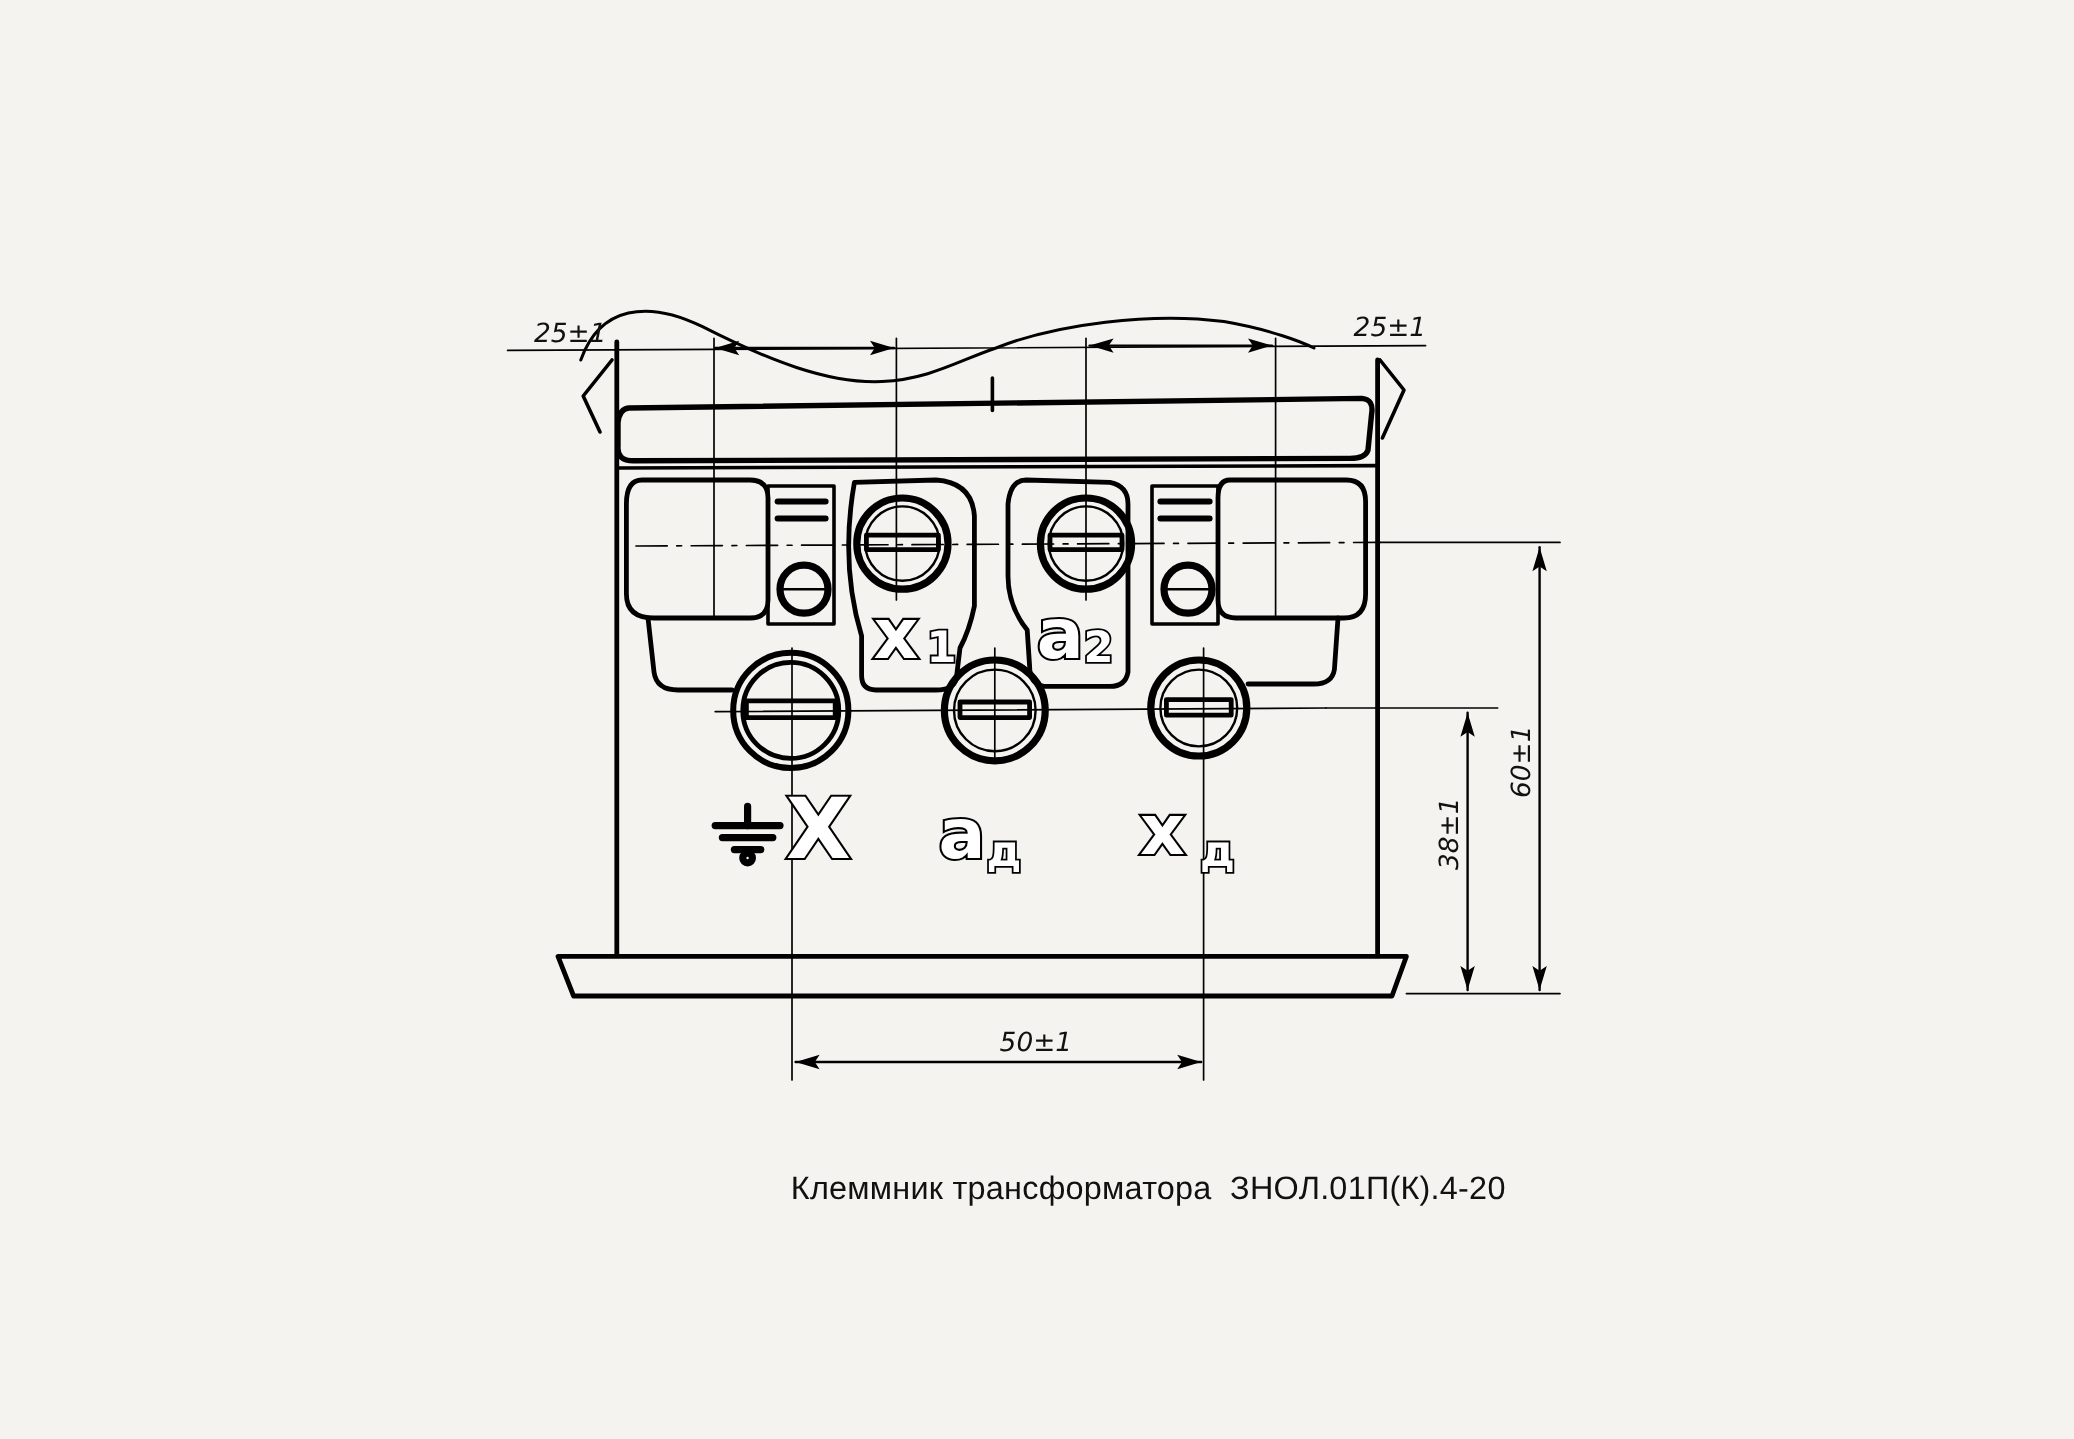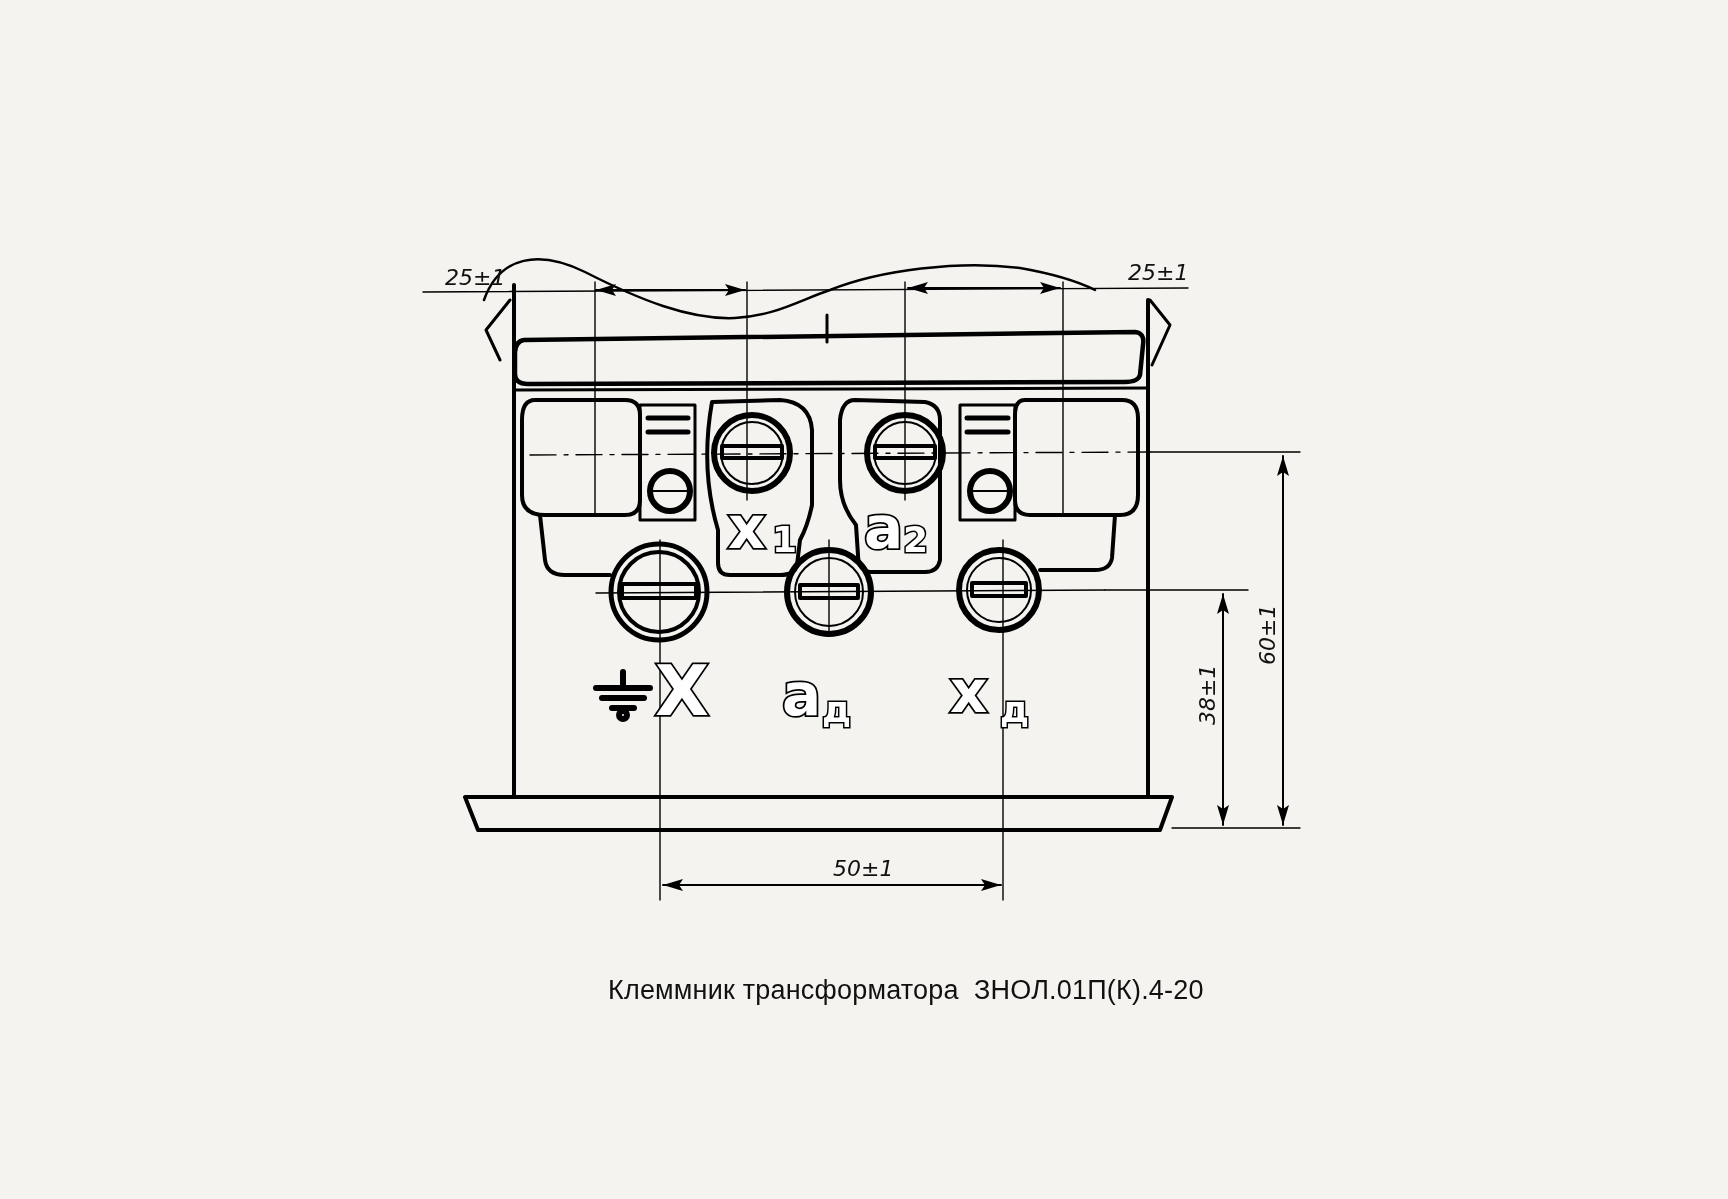--- a/index.html
+++ b/index.html
@@ -1,18 +1,18 @@
 <!DOCTYPE html>
 <html><head>
 <meta charset="utf-8">
 <style>
   html, body { margin:0; padding:0; background:#f4f3ef; }
   body { width:1728px; height:1199px; position:relative; overflow:hidden; font-family:"DejaVu Sans", sans-serif; }
   #drawing { position:absolute; left:0; top:0; }
-  .caption { position:absolute; left:608px; top:975px; font-family:"Liberation Sans", sans-serif; font-size:27px; color:#111; letter-spacing:0.2px; white-space:pre; }
+  .caption { position:absolute; left:659px; top:975px; font-family:"Liberation Sans", sans-serif; font-size:27px; color:#111; letter-spacing:0.2px; white-space:pre; }
   .dim { font-family:"DejaVu Sans", sans-serif; font-style:italic; font-size:22px; fill:#111; }
   .lbl { font-family:"DejaVu Sans", sans-serif; font-size:58px; fill:#fff; stroke:#000; stroke-width:3.5px; paint-order:stroke; font-weight:bold; }
   .sub { font-family:"DejaVu Sans", sans-serif; font-size:36px; fill:#fff; stroke:#000; stroke-width:3px; paint-order:stroke; font-weight:bold; }
 </style>
 </head>
 <body>
 
 <svg id="drawing" width="1728" height="1199" viewBox="0 0 1728 1199" xmlns="http://www.w3.org/2000/svg">
   <g fill="none" stroke="#000" stroke-linecap="round" stroke-linejoin="round">
 

